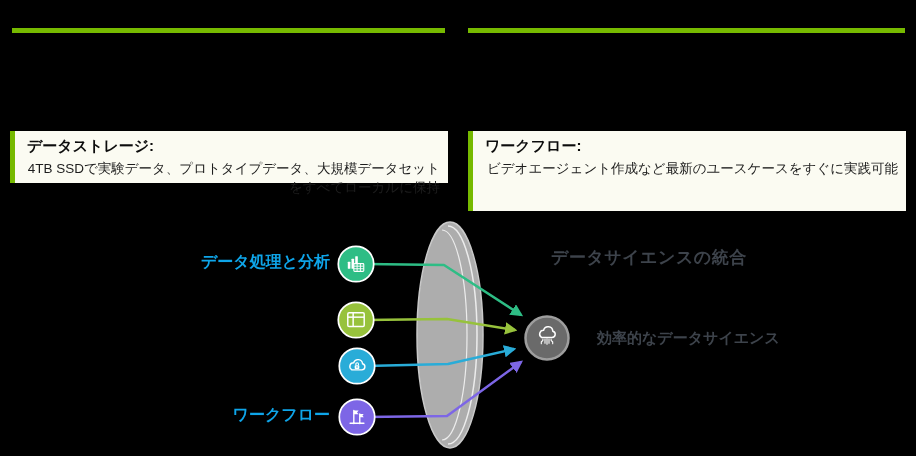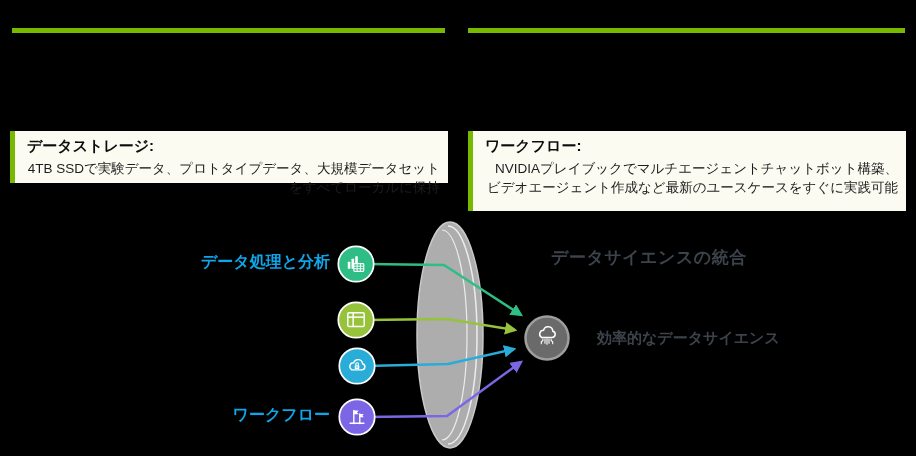--- a/index.html
+++ b/index.html
@@ -49,21 +49,20 @@
   <div class="green-bar bar-right"></div>
 
   <div class="info-box left">
     <div class="info-title">データストレージ:</div>
     <div class="info-line">4TB SSDで実験データ、プロトタイプデータ、大規模データセット</div>
     <div class="info-line">をすべてローカルに保持</div>
   </div>
 
   <div class="info-box right">
     <div class="info-title">ワークフロー:</div>
-    <div class="info-line">NVIDIAプレイブックでマルチエージェントチャットボット構築、</div>
     <div class="info-line">ビデオエージェント作成など最新のユースケースをすぐに実践可能</div>
   </div>
 
   <svg class="diagram-svg" viewBox="0 0 916 456">
     <defs>
       <marker id="arrow0" viewBox="0 0 10 10" refX="8" refY="5" markerWidth="5" markerHeight="5" orient="auto">
         <path d="M0,0 L10,5 L0,10 z" fill="#2ebd85"></path>
       </marker>
       <marker id="arrow1" viewBox="0 0 10 10" refX="8" refY="5" markerWidth="5" markerHeight="5" orient="auto">
         <path d="M0,0 L10,5 L0,10 z" fill="#97c23c"></path>

